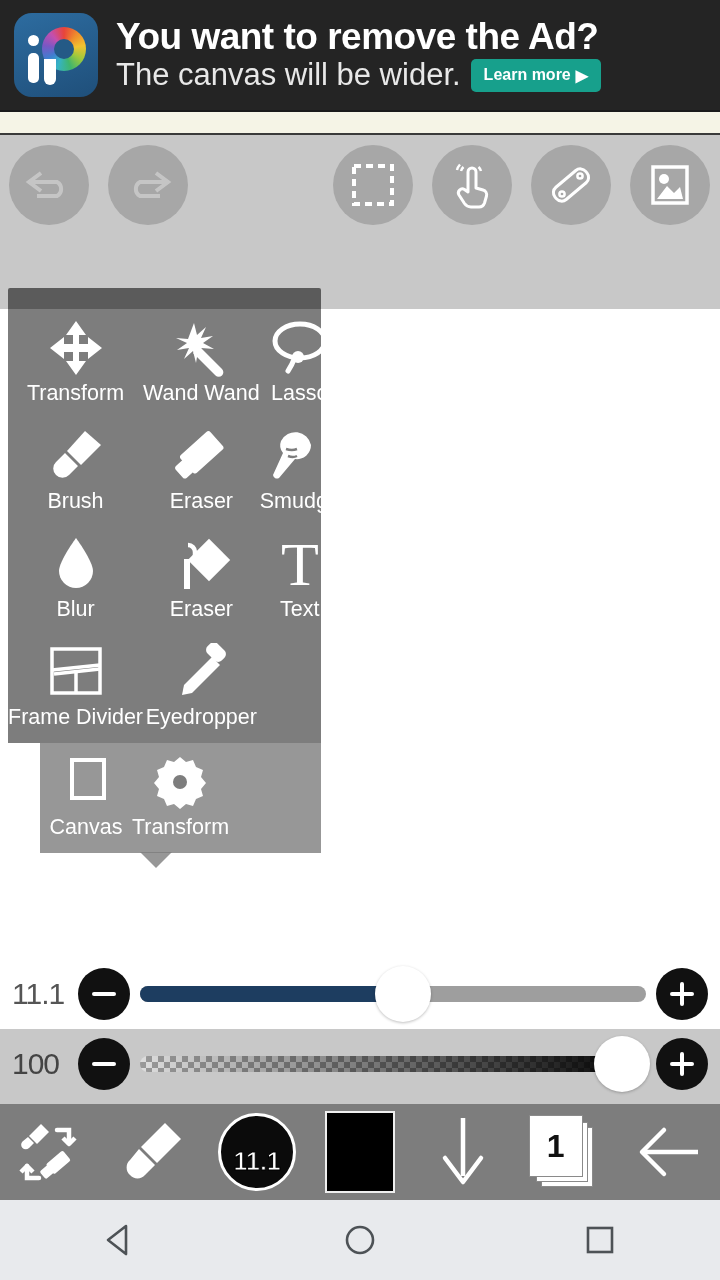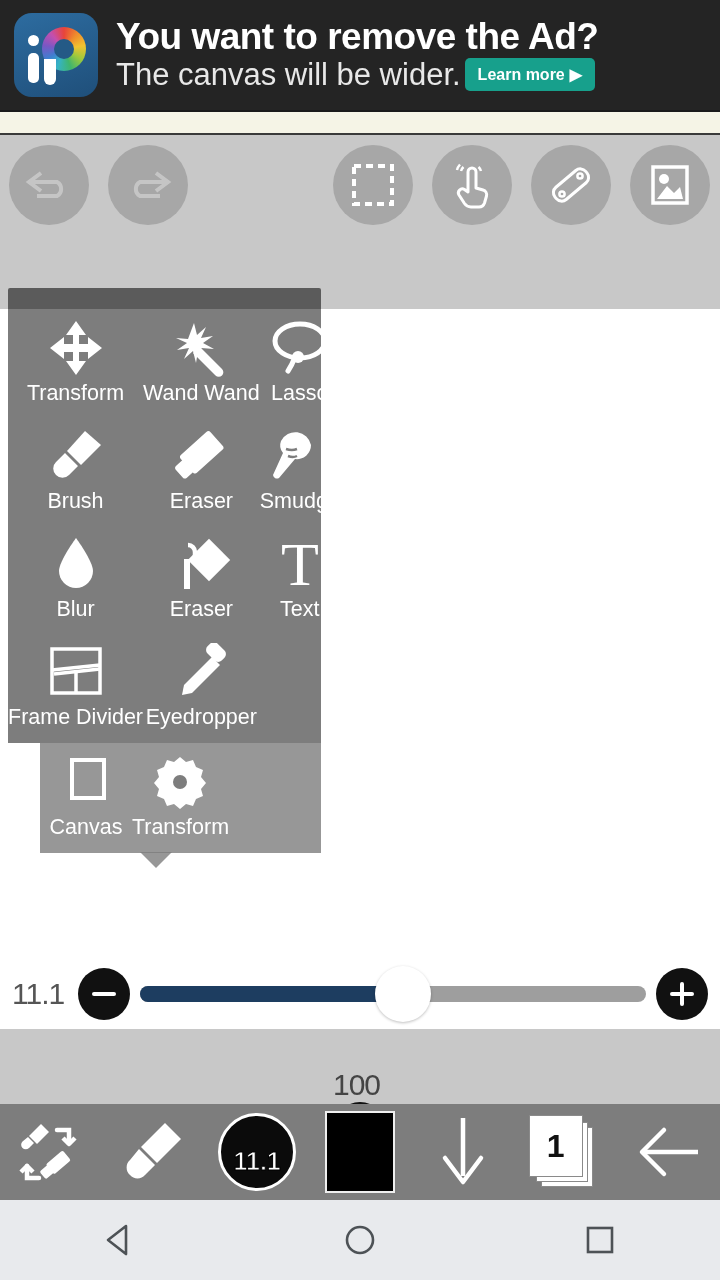--- a/index.html
+++ b/index.html
@@ -43,21 +43,21 @@
   }
   .ad-logo .p-stem {
     position:absolute; left:30px; top:46px; width:12px; height:26px;
     border-radius:0 0 6px 6px; background:#ffffff;
   }
   .ad-text { flex: 1; padding-left: 18px; }
   .ad-line1 {
     color: #fff; font-size: 37px; font-weight: bold; line-height: 1.05;
     letter-spacing: -0.5px;
   }
-  .ad-line2row { display: flex; align-items: flex-start; gap: 4px; margin-top: 2px; }
+  .ad-line2row { display: flex; align-items: center; gap: 10px; margin-top: 2px; }
   .ad-line2 { color: #e8e8e8; font-size: 31px; line-height: 1.1; }
   .ad-cta {
     background: #17a08c; color: #fff; font-size: 16px; font-weight: bold;
     padding: 7px 13px; border-radius: 5px; white-space: nowrap;
     display: flex; align-items: center; gap: 5px;
   }
 
   
   .cream-strip {
     position: absolute; left: 0; top: 112px; width: 720px; height: 23px;
@@ -80,21 +80,21 @@
     position: absolute; left: 0; top: 309px; width: 720px; height: 650px;
     background: #ffffff;
   }
 
   
   .slider-row {
     position: absolute; left: 0; width: 720px; height: 70px;
     display: flex; align-items: center;
   }
   .slider-row.size { top: 959px; background: #ffffff; }
-  .slider-row.opacity { top: 1068px; background: #c8c8c8; flex-direction: column; }
+  .slider-row.opacity { top: 1029px; background: #c8c8c8; }
   .sld-value {
     width: 78px; text-align: left; padding-left: 12px;
     font-size: 30px; color: #444; letter-spacing: -1px; flex: none;
   }
   .sld-value.on-light { color: #555; }
   .circ-btn {
     width: 52px; height: 52px; border-radius: 50%; background: #111;
     display: flex; align-items: center; justify-content: center; flex: none;
   }
   .circ-btn .bar { width: 24px; height: 4px; background: #fff; border-radius: 2px; }

